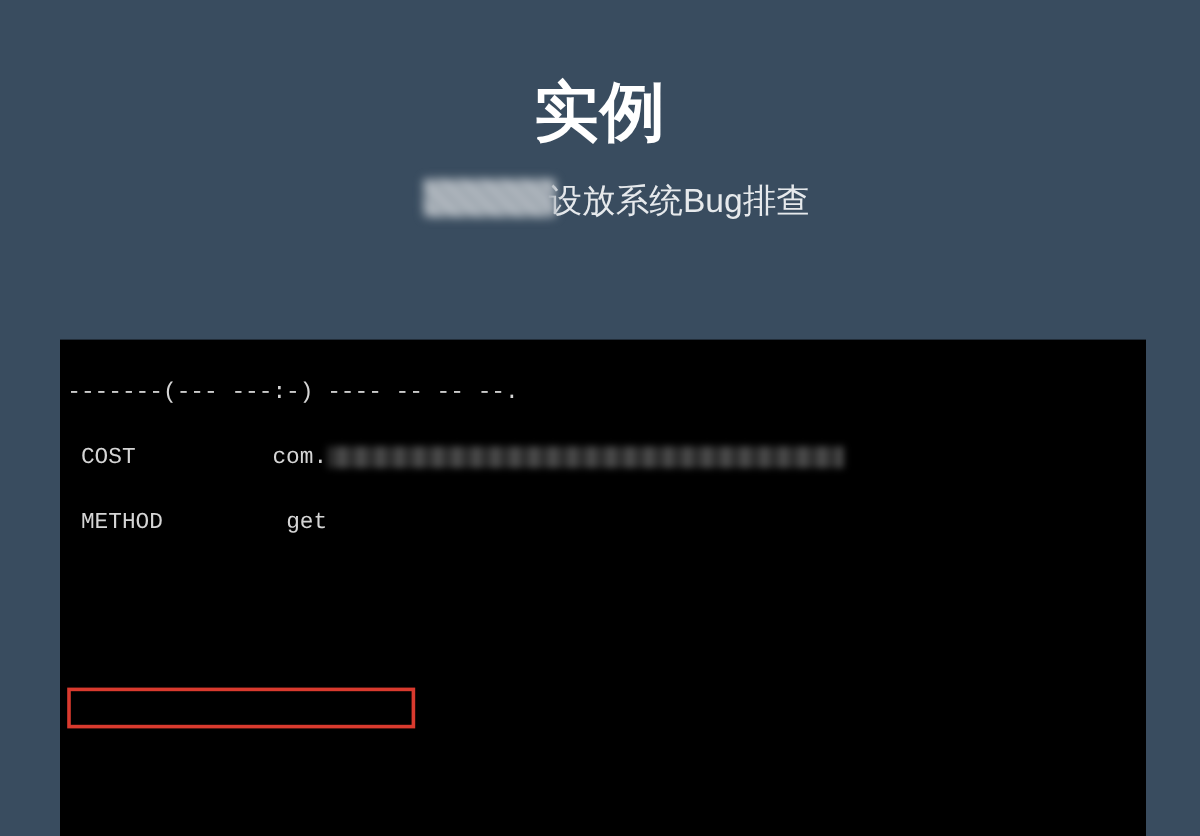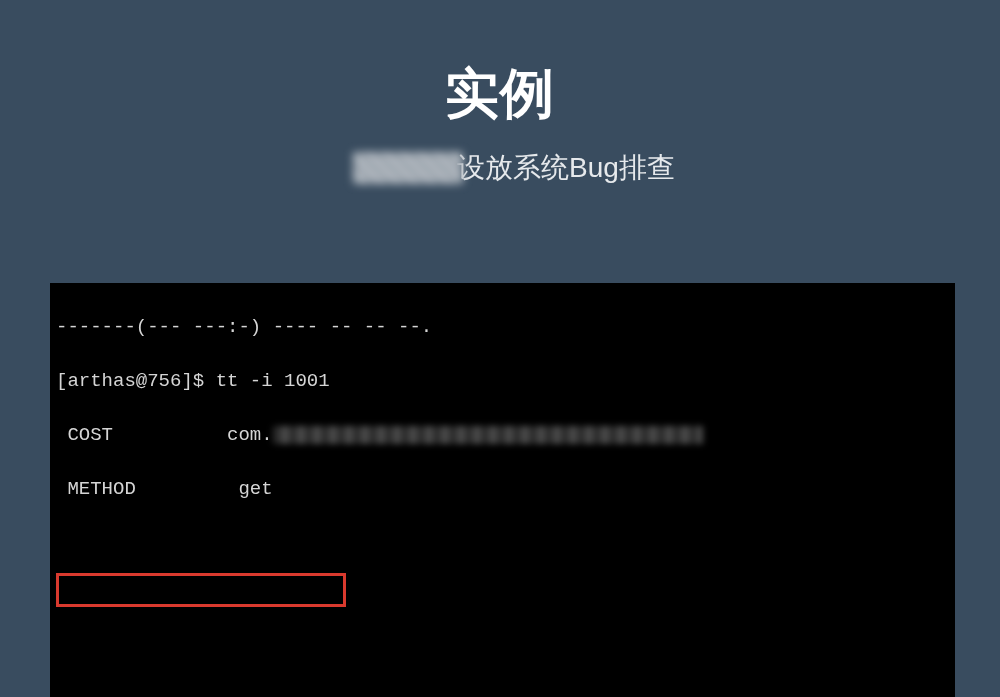--- a/index.html
+++ b/index.html
@@ -24,21 +24,21 @@
   }
   .title {
     color: #ffffff;
     font-size: 54px;
     font-weight: 700;
     margin-top: 58px;
     letter-spacing: 1px;
   }
   .subtitle-wrap {
     display: flex;
-    align-items: center;
+    align-items: flex-start;
     margin-top: 18px;
     padding-left: 28px;
   }
   .blur-box-sub {
     width: 110px;
     height: 32px;
     background: repeating-linear-gradient(
       45deg,
       #9aa3ac 0 6px,
       #b5bcc3 6px 12px
@@ -102,21 +102,20 @@
 
 <div class="slide">
   <div class="title">实例</div>
   <div class="subtitle-wrap">
     <div class="blur-box-sub"></div>
     <div class="subtitle">设放系统Bug排查</div>
   </div>
 
   <div class="terminal">
 <span class="t-line">-------(--- ---:-) ---- -- -- --.</span>
-<span class="t-line"><span class="prompt">[arthas@756]$ </span><span>tt -i 1001</span></span>
 <span class="t-line"><span> COST          </span><span>com.</span><span class="blur-inline w1"></span></span>
 <span class="t-line"><span> METHOD         </span><span>get</span></span>
 
 
 
 
 
 
 
 

